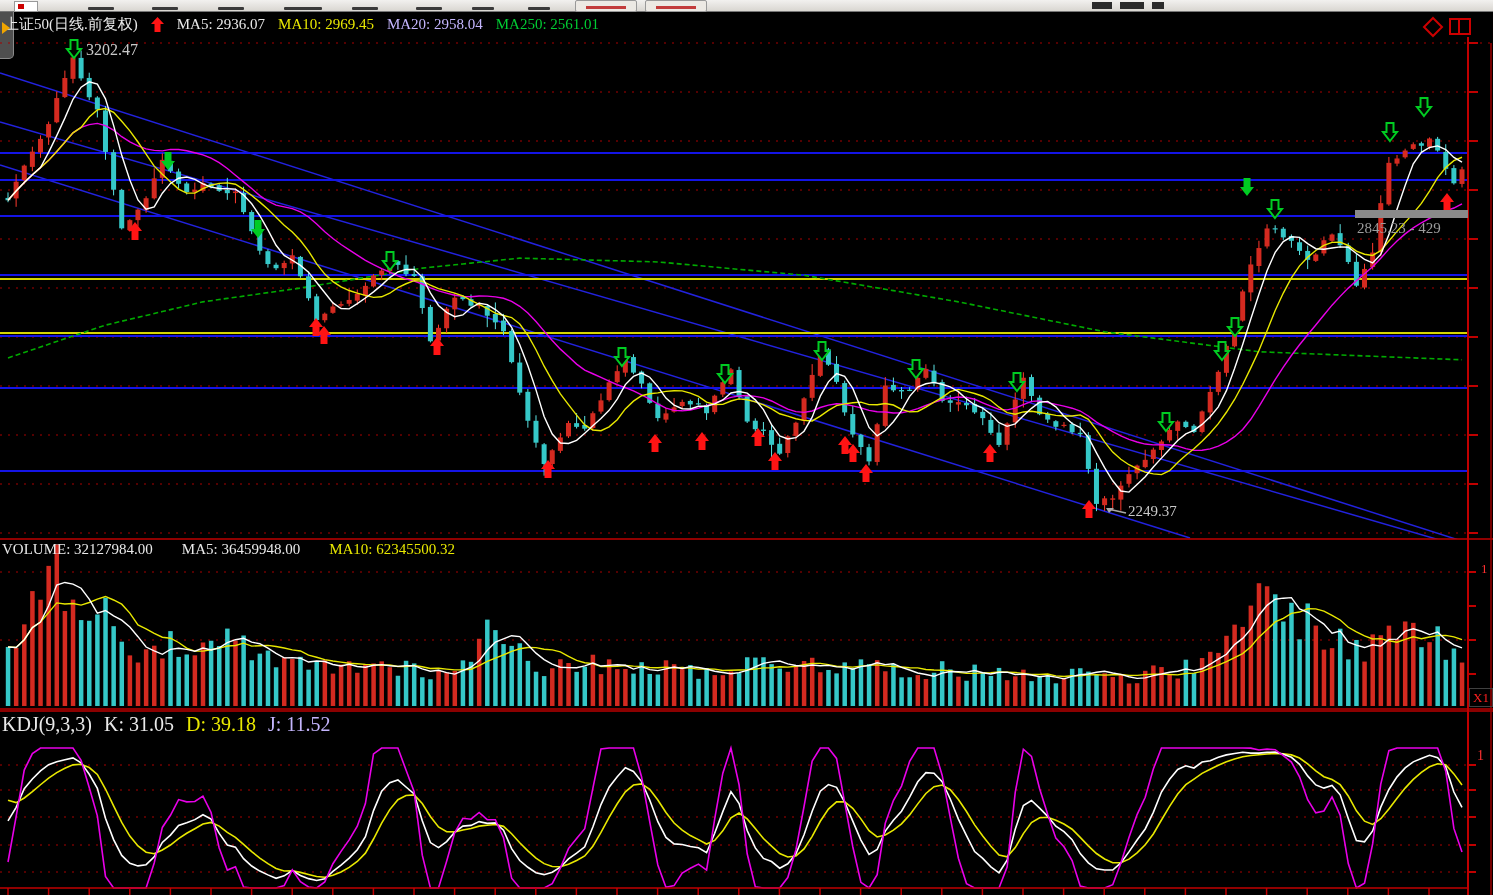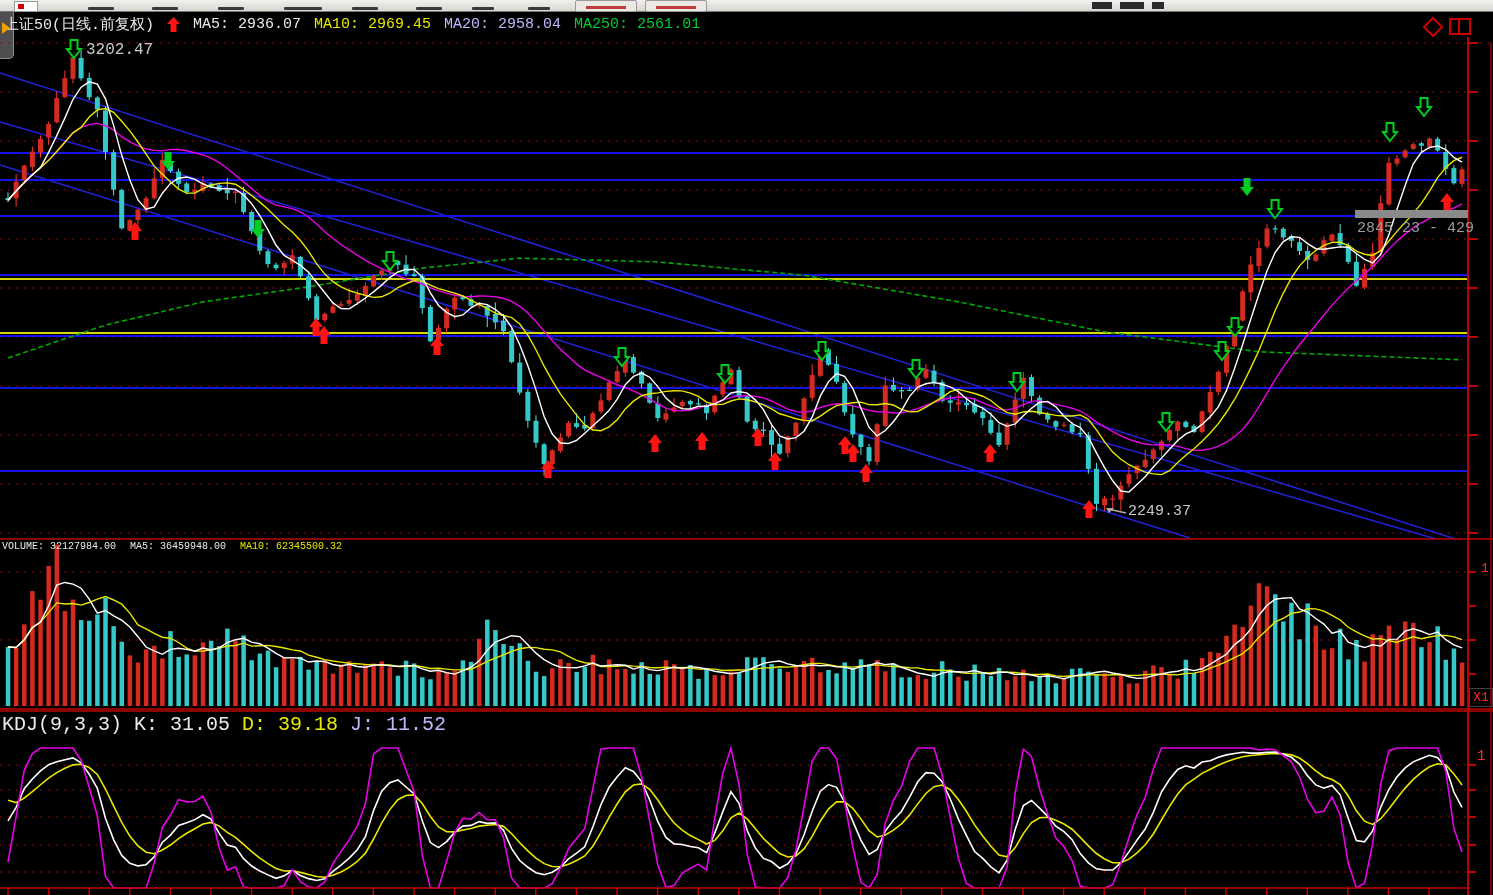--- a/index.html
+++ b/index.html
@@ -1,30 +1,30 @@
 <!DOCTYPE html>
 <html><head>
 <meta charset="utf-8">
 <style>
   html,body{margin:0;padding:0;background:#000;}
   #app{position:relative;width:1493px;height:895px;background:#000;overflow:hidden;
-       font-family:Liberation Mono, monospace;}
+       font-family:Liberation Serif, serif;}
   
   #menubar{position:absolute;left:0;top:0;width:1493px;height:11px;
            background:linear-gradient(#f2f1ef,#d9d6d1);border-bottom:1px solid #777;}
   .menu-smudge{position:absolute;top:7px;height:3px;background:#3a3a3a;border-radius:1px;}
   .mb-btn{position:absolute;top:0;height:10px;background:#ece9e4;border:1px solid #999;border-radius:2px;}
   .mb-btn .red{position:absolute;left:10px;top:5px;width:40px;height:3px;background:#c23b3b;}
   #app-icon{position:absolute;left:14px;top:1px;width:22px;height:9px;background:#fff;border:1px solid #999;}
   #app-icon i{position:absolute;left:3px;top:2px;width:6px;height:5px;background:#c00;display:block;}
   .mb-mark{position:absolute;top:2px;height:7px;background:#2b2b2b;}
   svg{position:absolute;left:0;top:0;}
   .ovl{position:absolute;white-space:nowrap;}
   #title-row{left:4px;top:15px;display:flex;gap:13px;align-items:center;font-size:15px;}
-  #vol-header{left:2px;top:541px;display:flex;gap:14px;font-size:10px;}
+  #vol-header{left:2px;top:541px;display:flex;gap:29px;font-size:15px;}
   #kdj-header{left:2px;top:713px;display:flex;gap:12px;font-size:20px;}
   .w{color:#e9e9e9}.y{color:#e8e800}.m{color:#c4b5fd}.g{color:#00cc33}
   #peak-label{left:86px;top:41px;font-size:16px;color:#c9c9c9;}
   #trough-label{left:1128px;top:503px;font-size:15px;color:#c9c9c9;}
   #range-bar{left:1355px;top:210px;width:113px;height:8px;background:#8a8a8a;}
   #range-label{left:1357px;top:220px;width:136px;overflow:hidden;font-size:15px;color:#9c9c9c;}
   #x1-box{left:1469px;top:688px;width:22px;height:17px;border:1px solid #404040;
           color:#ff2020;font-size:13px;text-align:center;line-height:17px;}
   #vol-cut{left:1481px;top:561px;color:#ff3030;font-size:13px;}
   #kdj-cut{left:1477px;top:748px;color:#ff3030;font-size:14px;}

